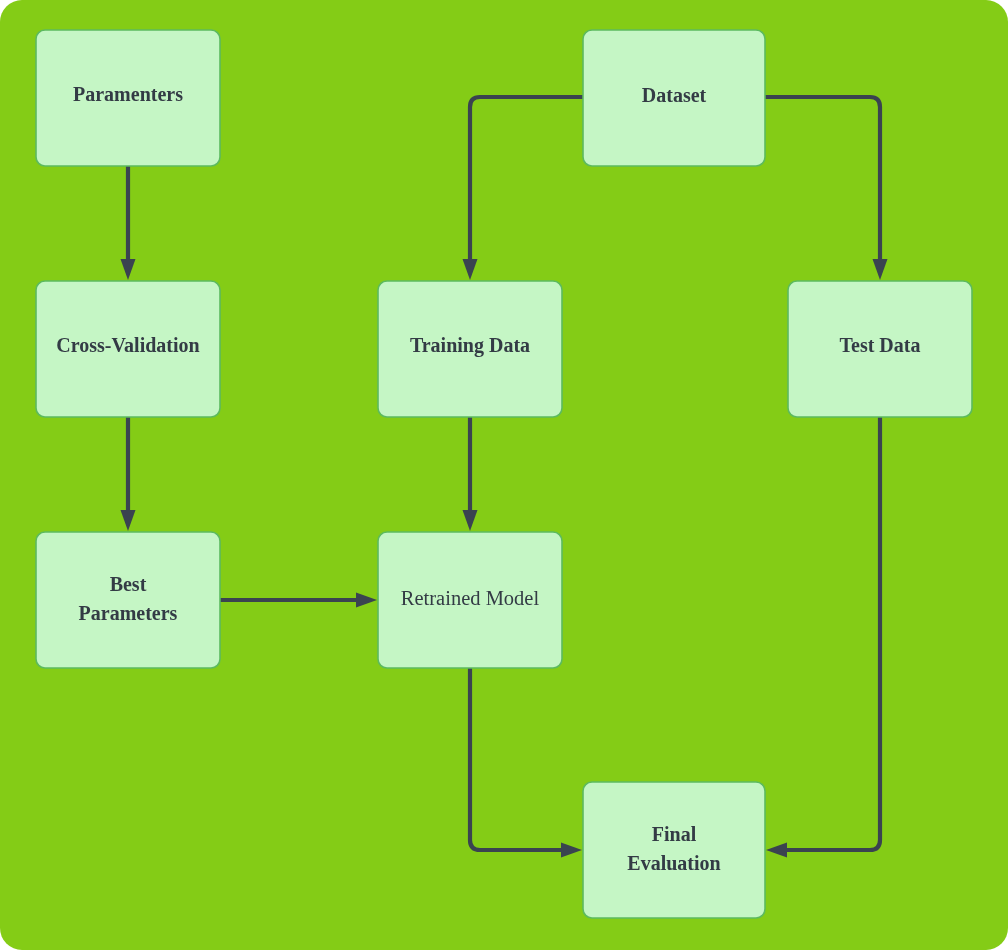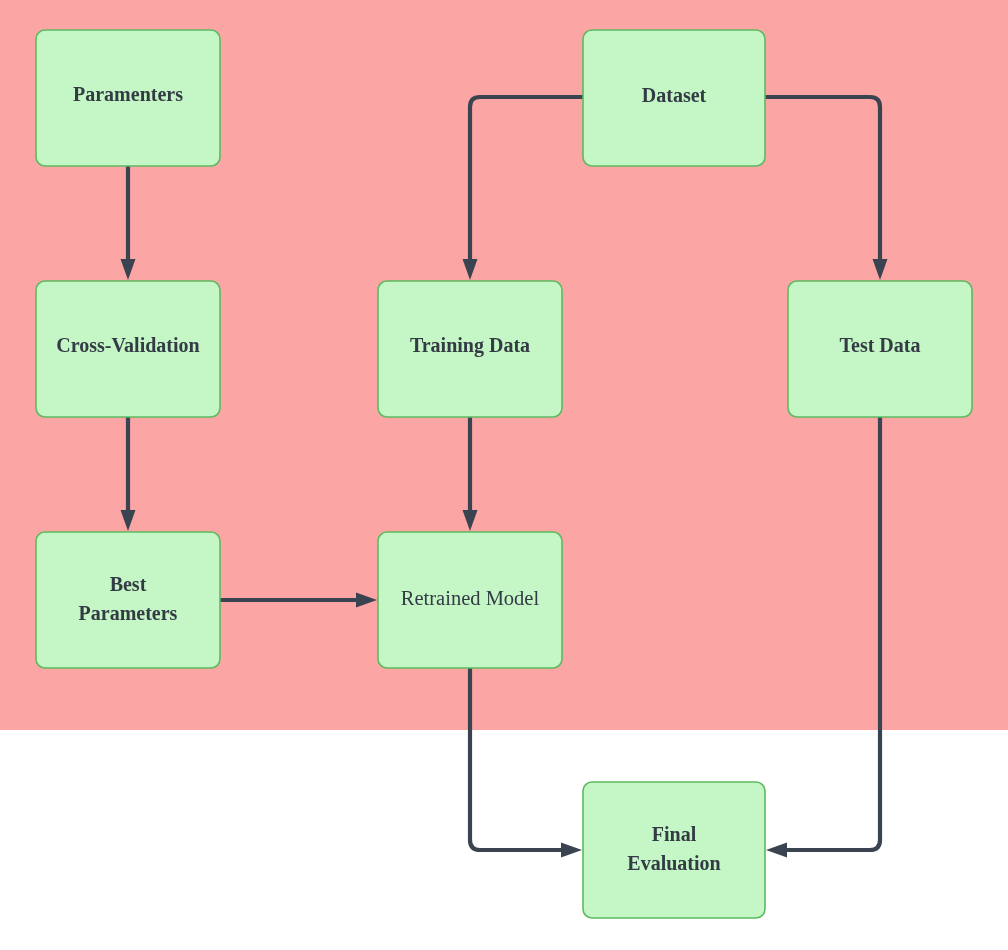--- a/index.html
+++ b/index.html
@@ -10,22 +10,23 @@
   }
   body {
     width: 1008px;
     height: 950px;
     font-family: "Liberation Serif", "DejaVu Serif", serif;
     overflow: hidden;
   }
   #flow-root {
     position: relative;
     width: 1008px;
-    height: 730px;
-    background: #fca5a5;
+    height: 950px;
+    background: #84cc16;
+    border-radius: 22px;
   }
   svg#flow-svg {
     position: absolute;
     top: 0;
     left: 0;
     width: 1008px;
     height: 950px;
     display: block;
   }
   .node-rect {

